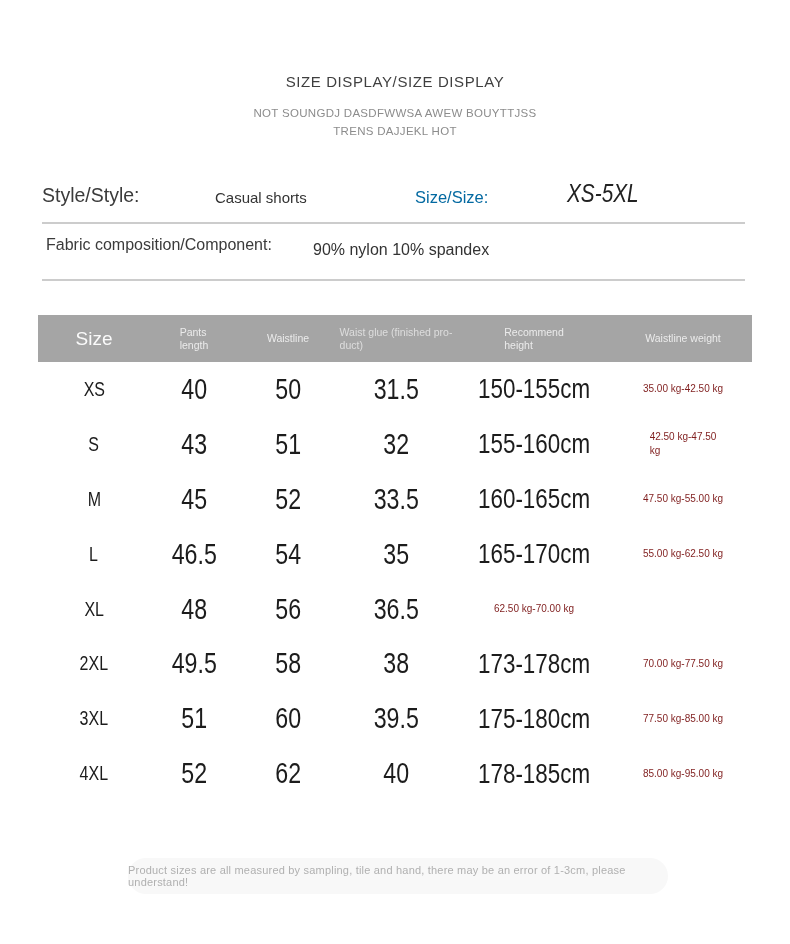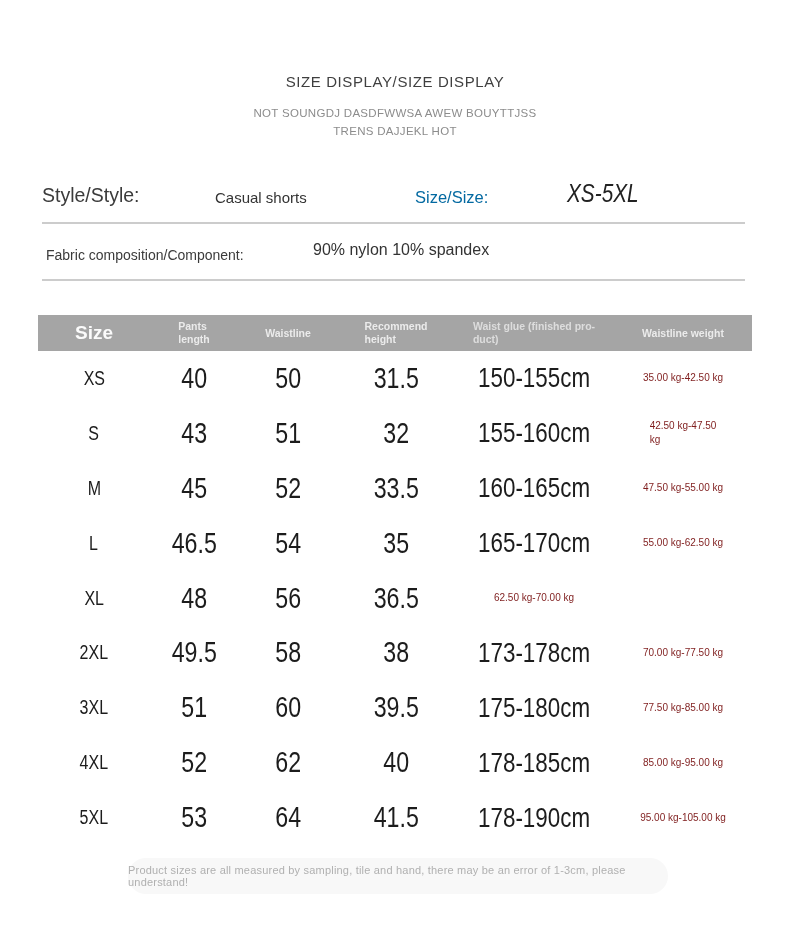--- a/index.html
+++ b/index.html
@@ -20,34 +20,34 @@
     top:93px; left:0; width:100%; text-align:center;
     font-size:11.5px; line-height:17.5px; color:#8c8c8c;
     letter-spacing:.3px; white-space:pre-line;
   }
 
   
   .style-label { top:172px; left:42px;  font-size:19.5px; color:#3b3b3b; }
   .style-value { top:177px; left:215px; font-size:15px;   color:#333333; }
   .size-label  { top:176px; left:415px; font-size:16.5px; color:#0369a1; }
   .size-value  { top:166px; left:558px; font-size:26px;   color:#222222; font-weight:500;font-style:italic; }
-  .fabric-label{ top:235px; left:46px;  font-size:14px; color:#3b3b3b; }
+  .fabric-label{ top:224px; left:46px;  font-size:16px; color:#3b3b3b; }
   .fabric-value{ top:229px; left:313px; font-size:16px;   color:#333333; }
   .divider { height:2px; background:#cccccc; left:42px; width:703px; }
   .divider-1 { top:210px; }
   .divider-2 { top:267px; }
 
   
   .cond { display:inline-block; transform:scaleX(0.8); transform-origin:center; white-space:nowrap; }
 
   
   .size-table { top:303px; left:38px; width:714px; }
   .thead {
     display:grid; grid-template-columns:112px 88px 100px 116px 160px 138px;
-    height:36px; align-items:center; background:#a5a5a5;font-weight:bold;
+    height:47px; align-items:center; background:#a5a5a5;
   }
   .th { text-align:center; }
   .th-size { font-size:19px; color:rgba(255,255,255,.95); }
   .th-small { font-size:10.5px; line-height:13px; color:rgba(255,255,255,.78); }
   .th-left span { display:inline-block; text-align:left; white-space:pre-line; }
   .th-glue { color:rgba(255,255,255,.62); }
   .tbody { }
   .trow {
     display:grid; grid-template-columns:112px 88px 100px 116px 160px 138px;
     height:54.9px; align-items:center;
@@ -87,24 +87,24 @@
   <div class="abs fabric-value">90% nylon 10% spandex</div>
 
   <div class="abs divider divider-2"></div>
 
   <div class="abs size-table">
     <div class="thead">
       <div class="th th-size">Size</div>
       <div class="th th-small th-left"><span>Pants
 length</span></div>
       <div class="th th-small">Waistline</div>
+      <div class="th th-small th-left th-glue"><span>Waist glue (finished pro-
+duct)</span></div>
       <div class="th th-small th-left"><span>Recommend
 height</span></div>
-      <div class="th th-small th-left th-glue"><span>Waist glue (finished pro-
-duct)</span></div>
       <div class="th th-small">Waistline weight</div>
     </div>
 
     <div class="tbody">
 
       <div class="trow">
         <div class="td td-size"><span class="cond">XS</span></div>
         <div class="td td-num"><span class="cond">40</span></div>
         <div class="td td-num"><span class="cond">50</span></div>
         <div class="td td-num"><span class="cond">31.5</span></div>
@@ -168,28 +168,20 @@
 
       <div class="trow">
         <div class="td td-size"><span class="cond">4XL</span></div>
         <div class="td td-num"><span class="cond">52</span></div>
         <div class="td td-num"><span class="cond">62</span></div>
         <div class="td td-num"><span class="cond">40</span></div>
         <div class="td td-height"><span class="cond">178-185cm</span></div>
         <div class="td td-weight"><span>85.00 kg-95.00 kg</span></div>
       </div>
 
-      <div class="trow">
-        <div class="td td-size"><span class="cond">5XL</span></div>
-        <div class="td td-num"><span class="cond">53</span></div>
-        <div class="td td-num"><span class="cond">64</span></div>
-        <div class="td td-num"><span class="cond">41.5</span></div>
-        <div class="td td-height"><span class="cond">178-190cm</span></div>
-        <div class="td td-weight"><span>95.00 kg-105.00 kg</span></div>
-      </div>
 
     </div>
   </div>
 
   <div class="abs footer-note">
     <span>Product sizes are all measured by sampling, tile and hand, there may be an error of 1-3cm, please understand!</span>
   </div>
 
 </div>
 

